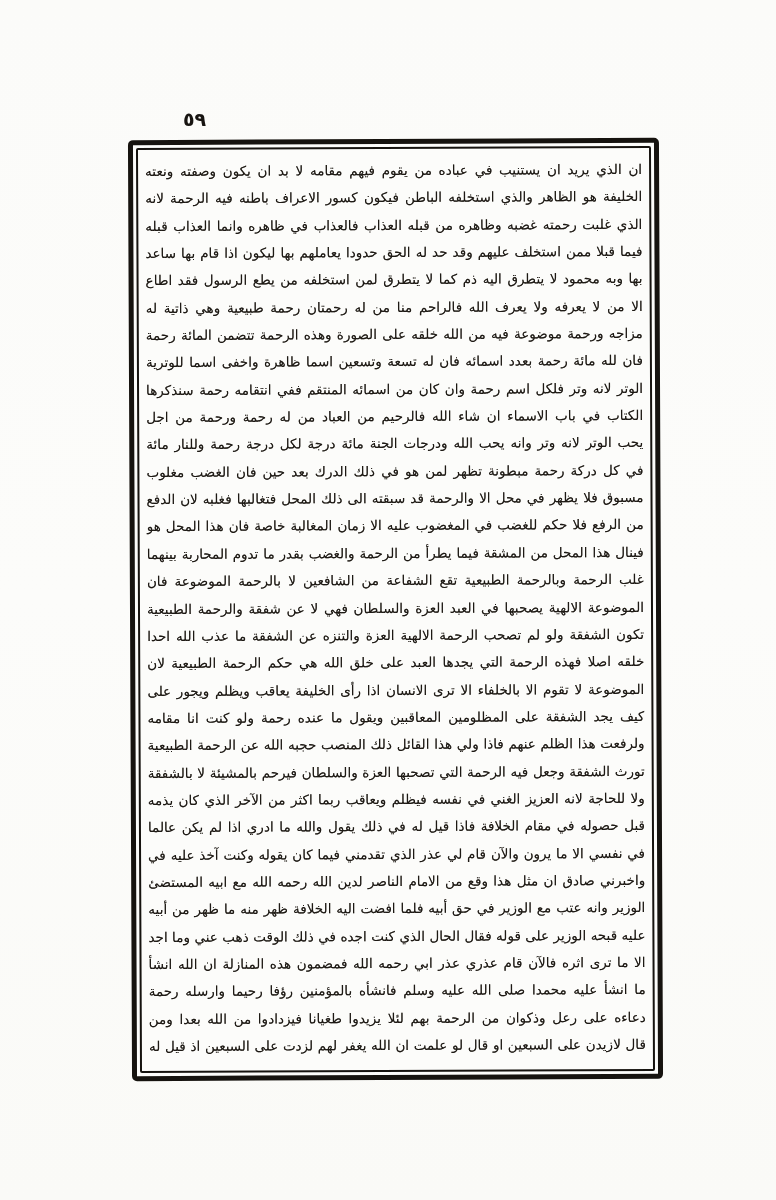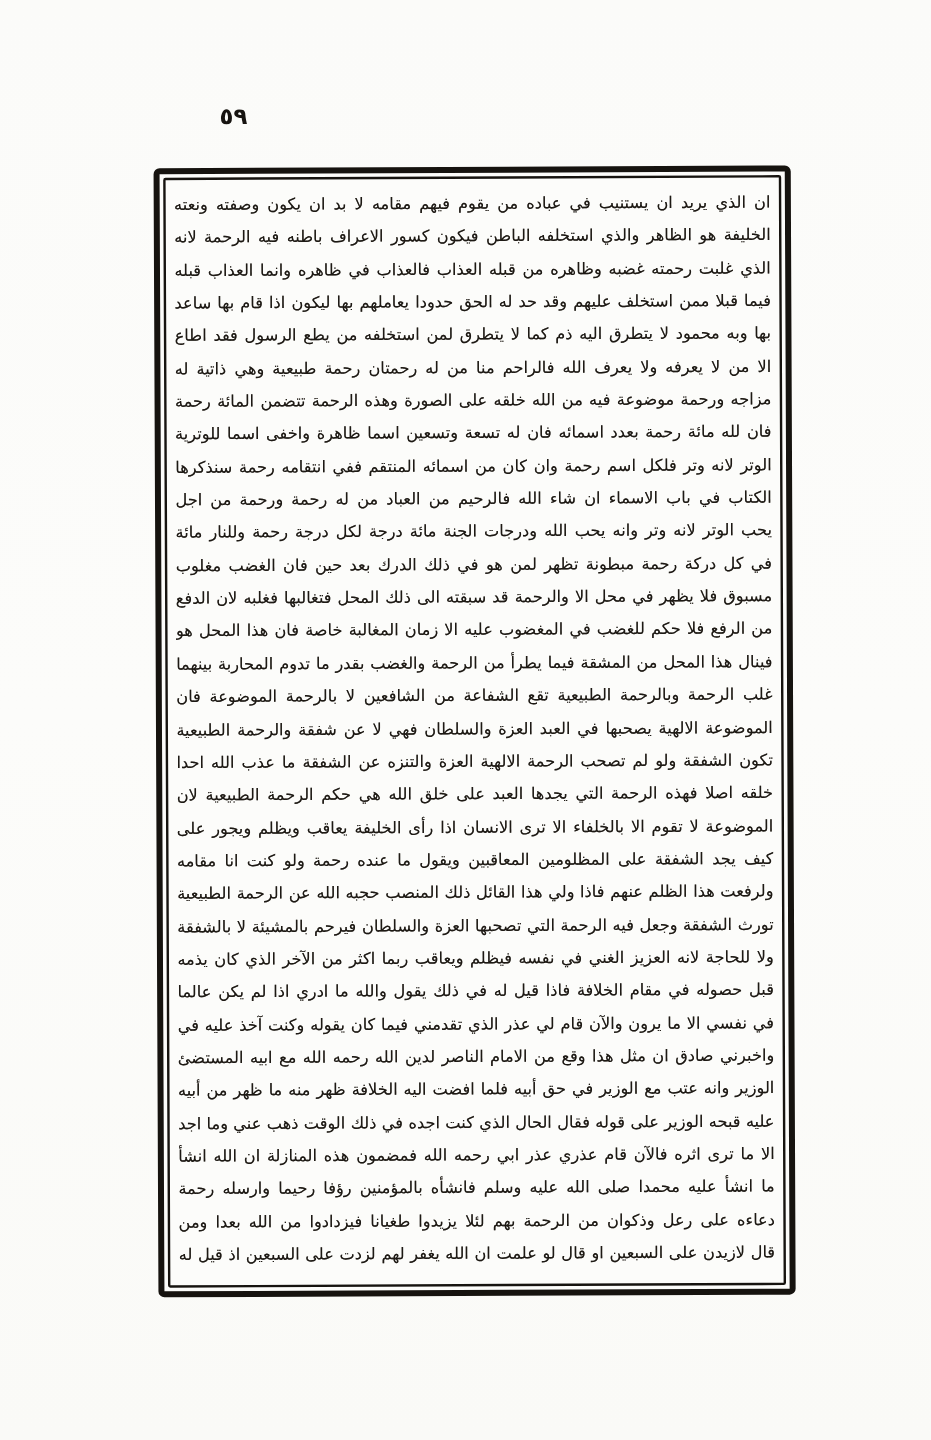--- a/index.html
+++ b/index.html
@@ -13,21 +13,21 @@
   }
   .scan-page {
     position: relative;
     width: 776px;
     height: 1200px;
     background: linear-gradient(180deg, #fbfbf9 0%, #fcfcfa 50%, #fafaf7 100%);
   }
   .page-number {
     position: absolute;
     left: 183px;
-    top: 86px;
+    top: 108px;
     font-size: 19px;
     font-weight: bold;
     color: #171411;
     letter-spacing: 1px;
     text-align: right;
   }
   .frame-outer {
     position: absolute;
     left: 130px;
     top: 139px;

